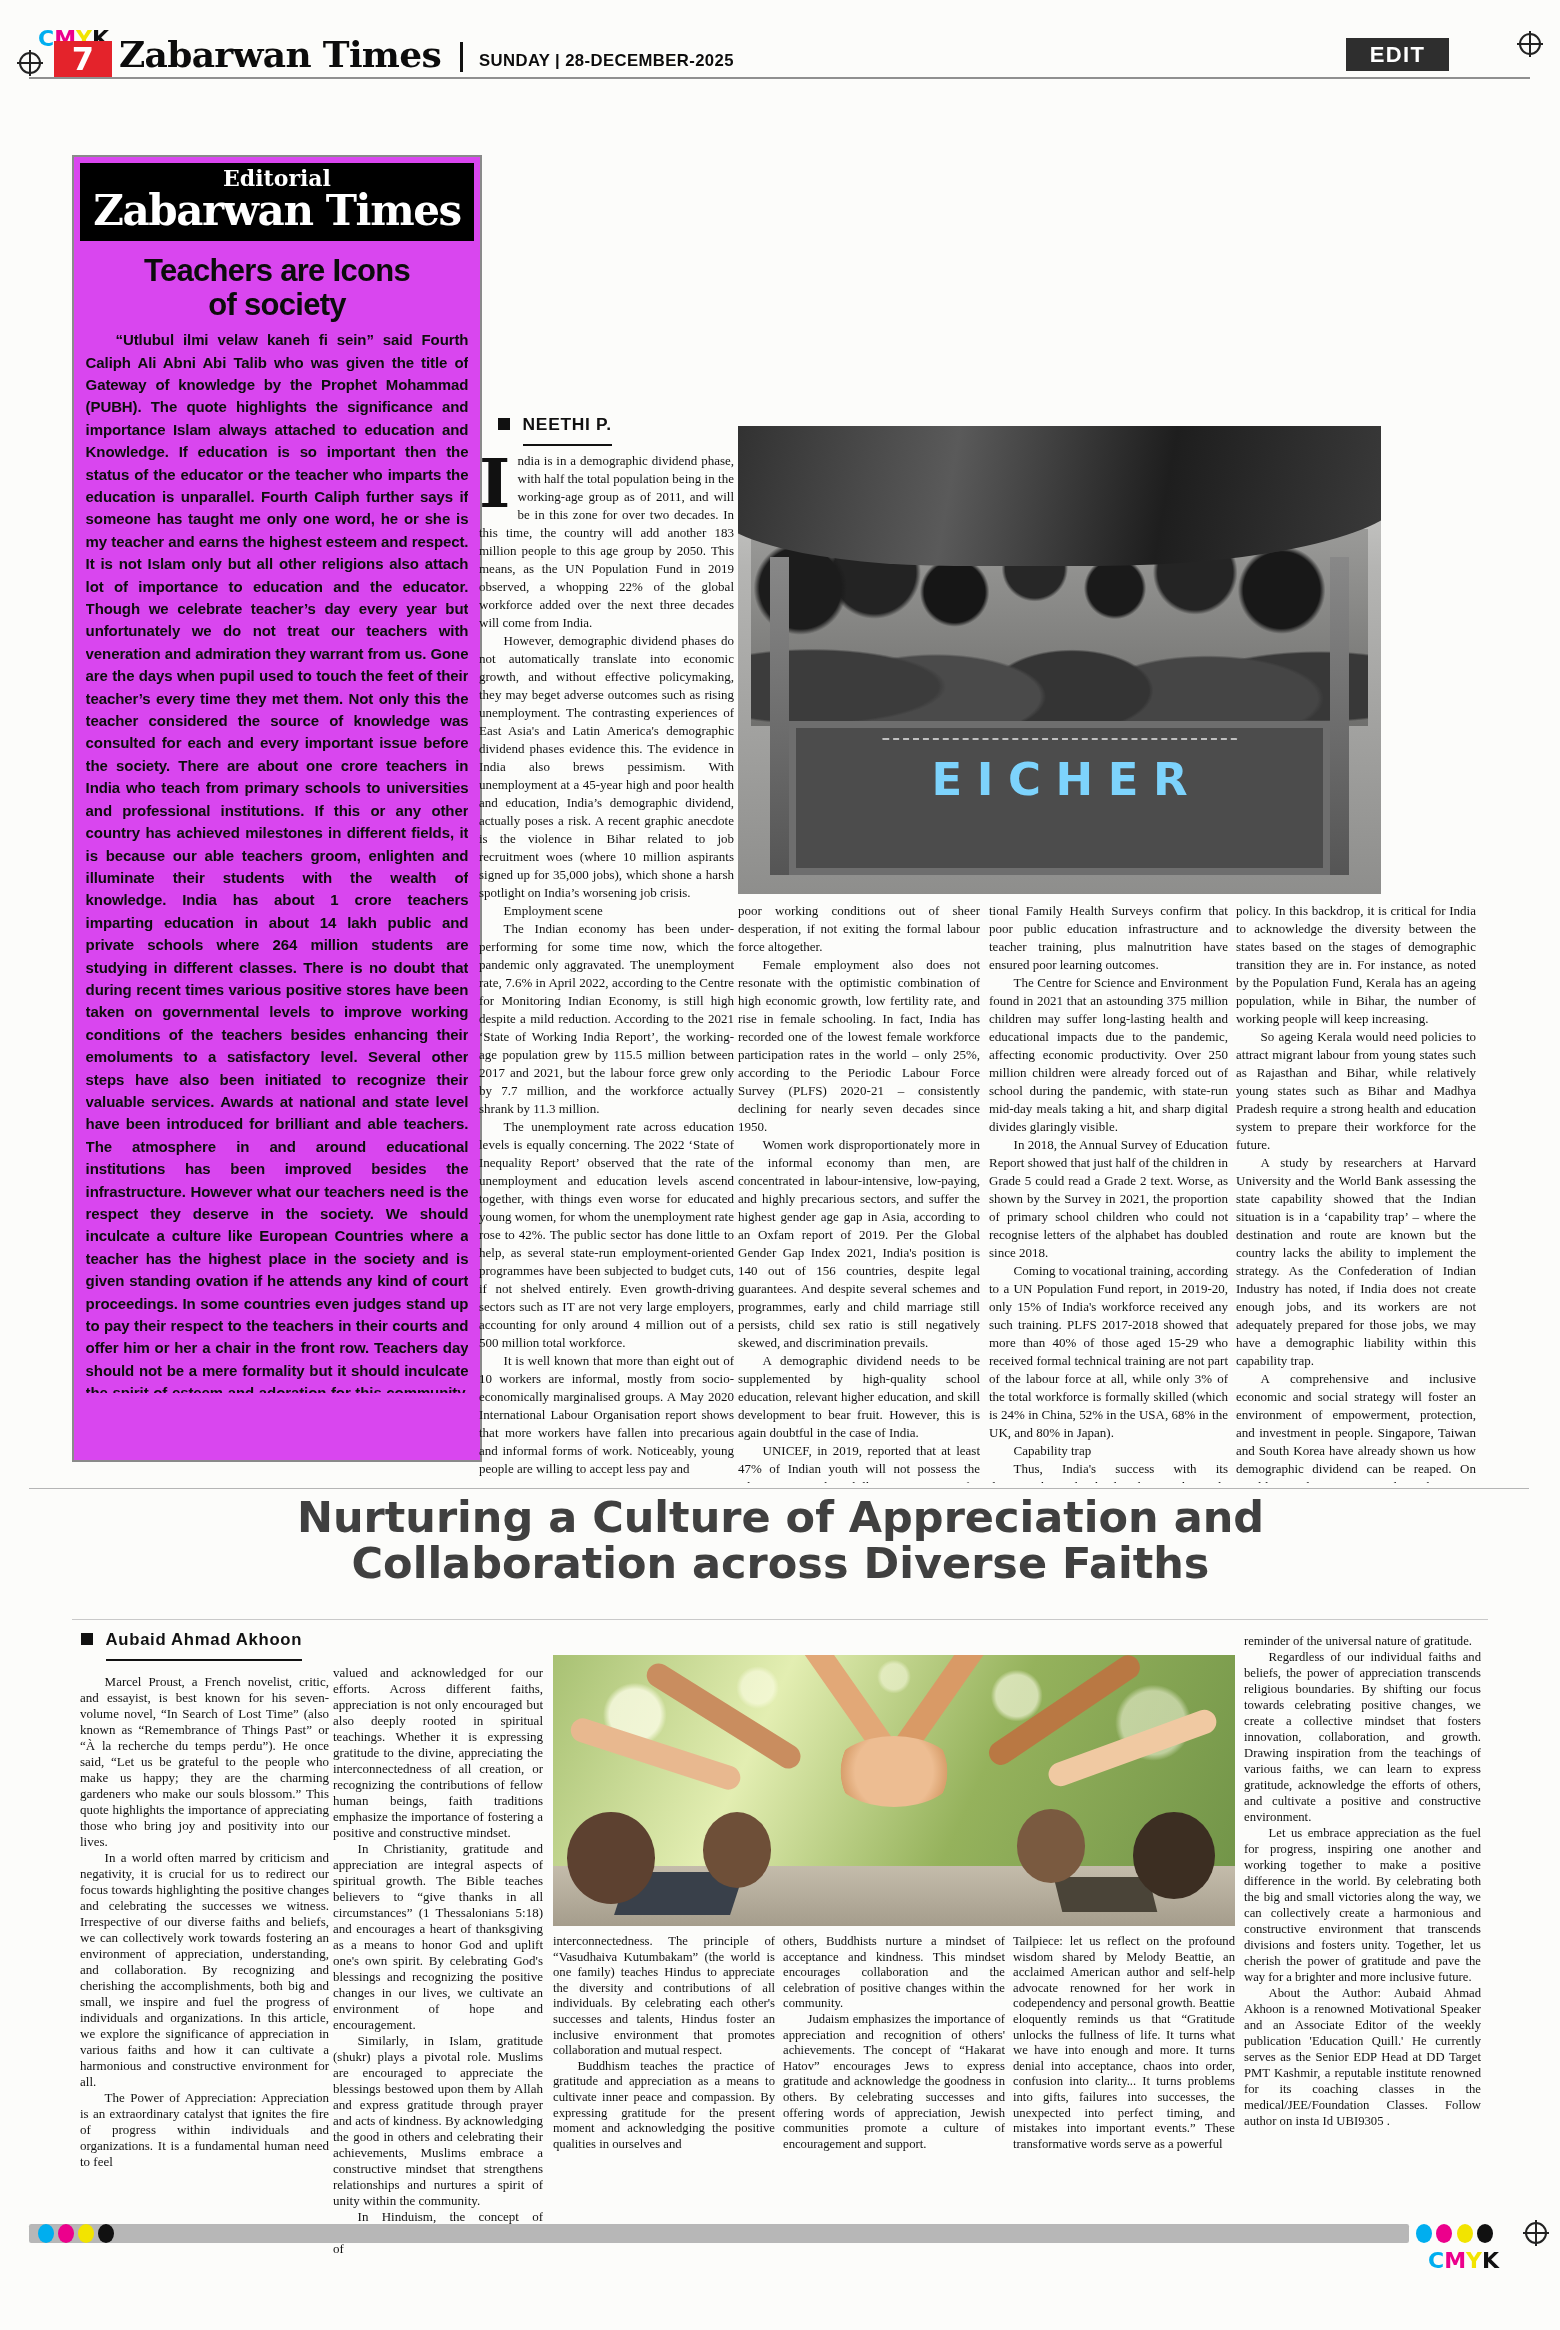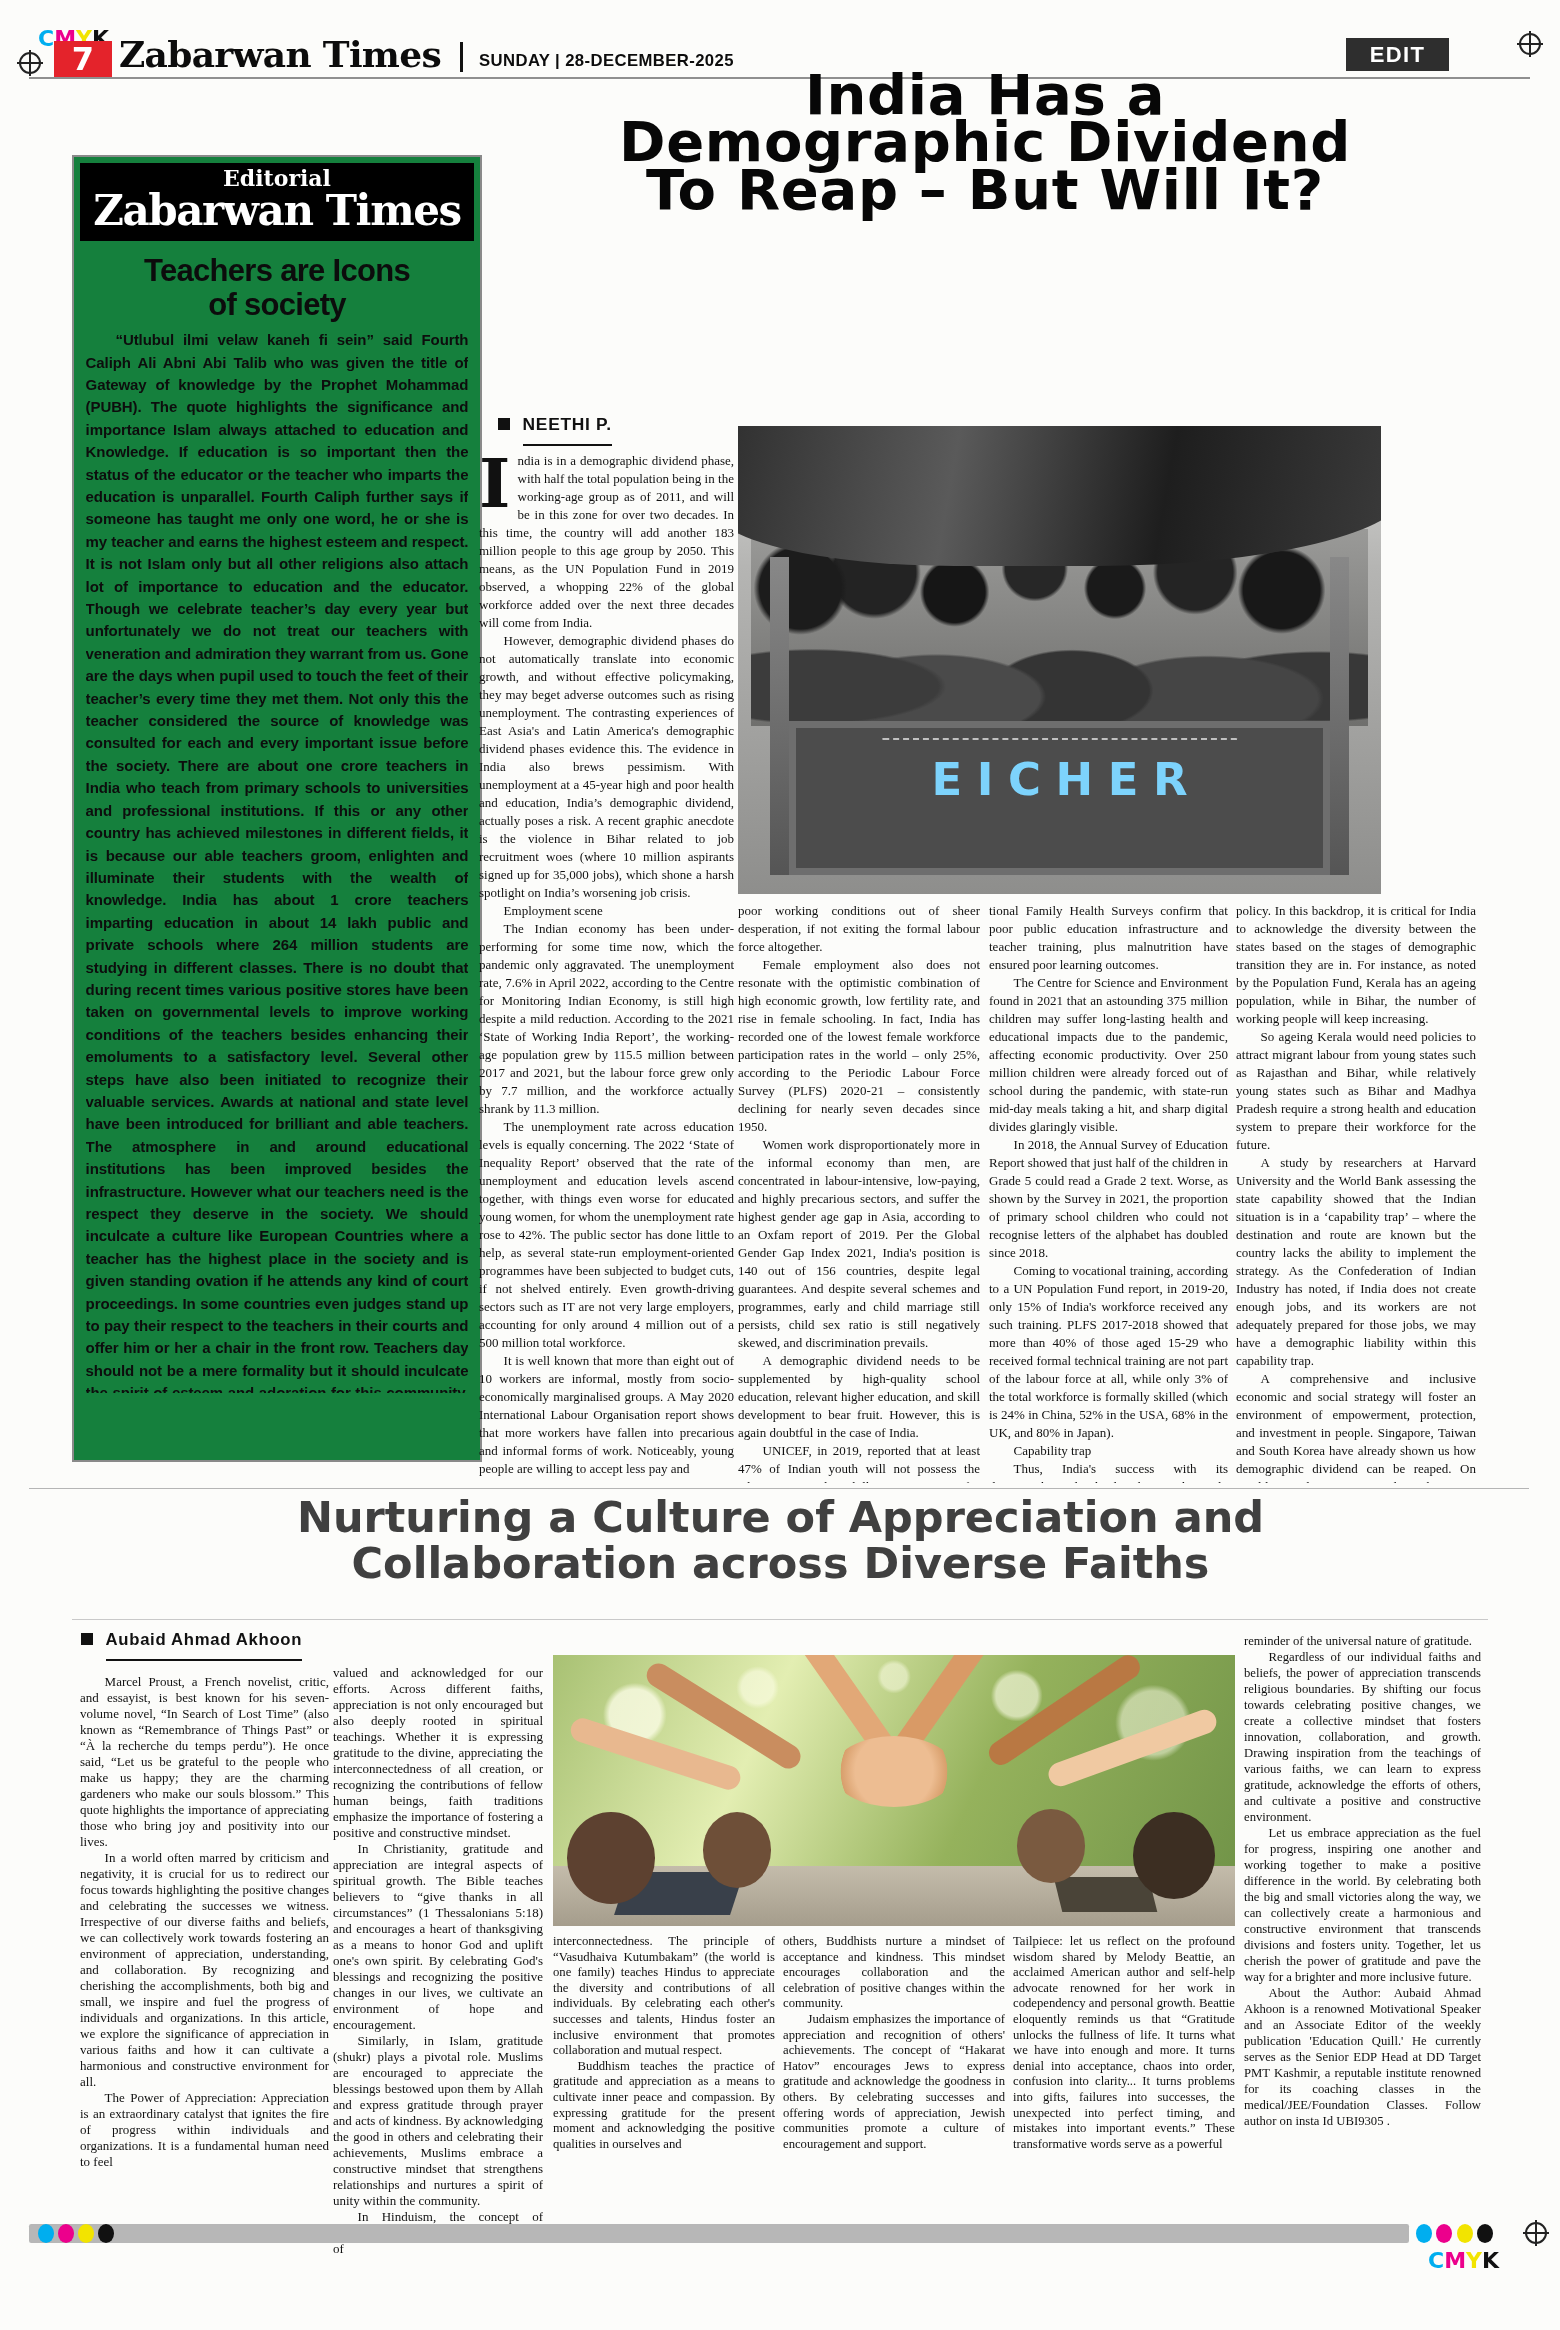--- a/index.html
+++ b/index.html
@@ -13,21 +13,21 @@
   .regmark::after{top:50%;left:-4.3px;right:-4.3px;height:2.2px;margin-top:-1.1px;}
   .dot{position:absolute;width:16px;height:19px;border-radius:50%;}
   
   .pagenum{position:absolute;left:54px;top:41px;width:58px;height:36px;background:#e4232b;color:#fff;font:bold 32px/36px "DejaVu Sans",sans-serif;text-align:center;}
   .masthead{position:absolute;left:119px;top:35px;font:bold 36px/39px "DejaVu Serif",serif;letter-spacing:-0.7px;color:#0c0c0c;}
   .head-div{position:absolute;left:460px;top:42px;width:2.9px;height:30px;background:#111;}
   .head-date{position:absolute;left:479px;top:51px;font:bold 16.7px "Liberation Sans",sans-serif;letter-spacing:0.4px;color:#0c0c0c;}
   .edit-badge{position:absolute;left:1346px;top:38px;width:103px;height:33px;background:#2e2e2e;color:#fff;font:bold 22px/33px "Liberation Sans",sans-serif;text-align:center;letter-spacing:1.4px;}
   .head-rule{position:absolute;left:29px;top:77px;width:1501px;height:2.2px;background:#8f8f8f;}
   
-  .editorial{position:absolute;left:72px;top:155px;width:410px;height:1307px;border:2.9px solid #8a8a8a;background:#15803d;box-sizing:border-box;}
+  .editorial{position:absolute;left:72px;top:155px;width:410px;height:1307px;border:2.9px solid #8a8a8a;background:#d946ef;box-sizing:border-box;}
   .ed-mast{margin:5.8px;background:#000;color:#fff;text-align:center;padding:2.9px 0 8.7px;}
   .ed-kicker{font:bold 22px/24.6px "DejaVu Serif",serif;}
   .ed-title{font:bold 42px/42px "DejaVu Serif",serif;letter-spacing:-1.4px;}
   .ed-head{margin:13px 7.2px 5.8px;text-align:center;font:bold 31px/34px "Liberation Sans",sans-serif;letter-spacing:-0.7px;color:#0c0c0c;}
   .ed-body{margin:7.2px 11.6px 0;height:1064px;overflow:hidden;font:bold 15px/22.4px "Liberation Sans",sans-serif;letter-spacing:-0.1px;text-align:justify;text-indent:30px;color:#0d0d0d;}
   
   .mh{position:absolute;left:492px;top:72px;width:986px;margin:0;text-align:center;font:bold 56px/46px "DejaVu Sans",sans-serif;letter-spacing:0.7px;color:#070707;}
   .mh div{margin-bottom:1.4px;}
   .byline{position:absolute;font:bold 17.4px "Liberation Sans",sans-serif;}
   .bsq{display:inline-block;width:11.6px;height:11.6px;background:#111;margin-right:13px;}
@@ -104,25 +104,20 @@
       <div class="ed-kicker">Editorial</div>
       <div class="ed-title">Zabarwan Times</div>
     </div>
     <div class="ed-head">
       <div>Teachers are Icons</div>
       <div>of society</div>
     </div>
     <div class="ed-body">“Utlubul ilmi velaw kaneh fi sein” said Fourth Caliph Ali Abni Abi Talib who was given the title of Gateway of knowledge by the Prophet Mohammad (PUBH). The quote highlights the significance and importance Islam always attached to education and Knowledge. If education is so important then the status of the educator or the teacher who imparts the education is unparallel. Fourth Caliph further says if someone has taught me only one word, he or she is my teacher and earns the highest esteem and respect. It is not Islam only but all other religions also attach lot of importance to education and the educator. Though we celebrate teacher’s day every year but unfortunately we do not treat our teachers with veneration and admiration they warrant from us. Gone are the days when pupil used to touch the feet of their teacher’s every time they met them. Not only this the teacher considered the source of knowledge was consulted for each and every important issue before the society. There are about one crore teachers in India who teach from primary schools to universities and professional institutions. If this or any other country has achieved milestones in different fields, it is because our able teachers groom, enlighten and illuminate their students with the wealth of knowledge. India has about 1 crore teachers imparting education in about 14 lakh public and private schools where 264 million students are studying in different classes. There is no doubt that during recent times various positive stores have been taken on governmental levels to improve working conditions of the teachers besides enhancing their emoluments to a satisfactory level. Several other steps have also been initiated to recognize their valuable services. Awards at national and state level have been introduced for brilliant and able teachers. The atmosphere in and around educational institutions has been improved besides the infrastructure. However what our teachers need is the respect they deserve in the society. We should inculcate a culture like European Countries where a teacher has the highest place in the society and is given standing ovation if he attends any kind of court proceedings. In some countries even judges stand up to pay their respect to the teachers in their courts and offer him or her a chair in the front row. Teachers day should not be a mere formality but it should inculcate the spirit of esteem and adoration for this community. Seminars, symposia, rallies and announcements will bear fruits if we sincerely learn to acclaim and honour our teachers who are icons of our society and give them the stature, eminence and regard they deserve.”Paye ilm chun shamah bayed gudakht. Ki bey ilm netuwan khuda ra shanakht.”</div>
   </aside>
 
-  <h1 class="mh">
-    <div>India Has a</div>
-    <div>Demographic Dividend</div>
-    <div>To Reap – But Will It?</div>
-  </h1>
 
   <div class="byline" style="left:498px;top:414px;">
     <span class="bsq"></span><span class="bname">NEETHI P.</span>
   </div>
 
   <div class="photo1">
     <div class="p1-crowd"></div>
     <div class="p1-tarp"></div>
     <div class="p1-post-l"></div>
     <div class="p1-post-r"></div>

